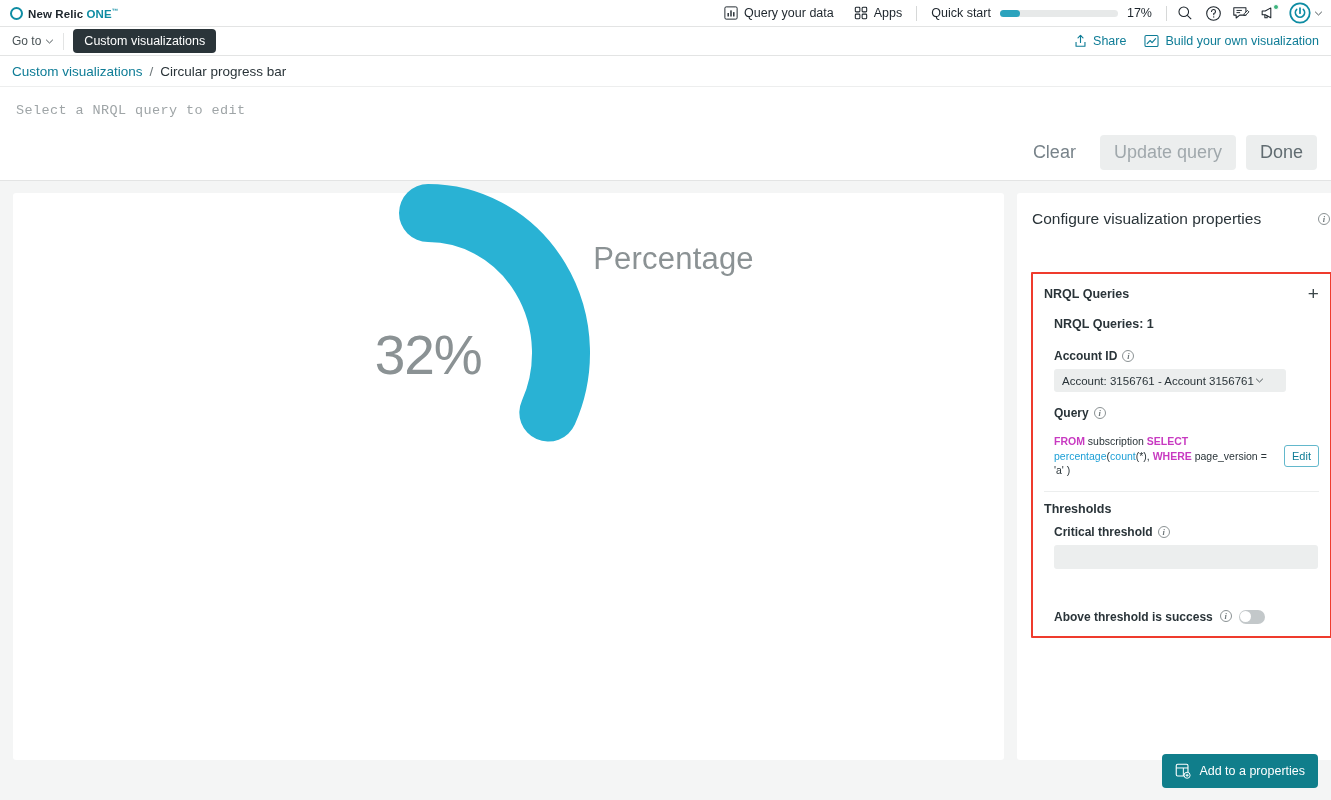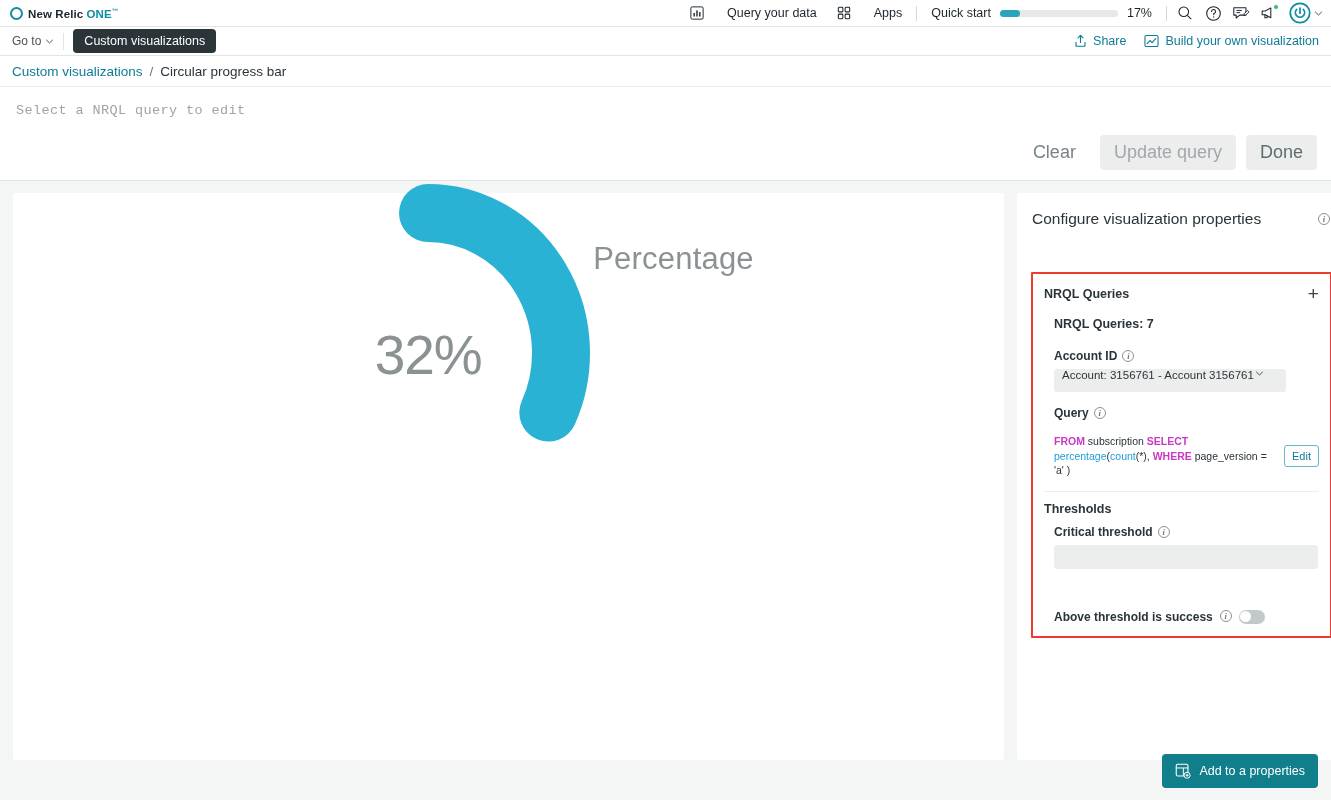--- a/index.html
+++ b/index.html
@@ -20,21 +20,21 @@
   .brand-mark {
     width: 13px; height: 13px; border-radius: 50%;
     border: 2.6px solid #0e8ca3; background: #fff;
   }
   .brand-text { font-size: 11.5px; font-weight: bold; color: #1d252c; letter-spacing: .1px; }
   .brand-one { color: #0e8ca3; font-weight: bold; }
   .brand-tm { font-size: 6.5px; vertical-align: super; color: #0e8ca3; }
 
   .topnav-right { margin-left: auto; display: flex; align-items: center; gap: 0; }
   .tn-item {
-    display: flex; align-items: center; gap: 23px;
+    display: flex; align-items: center; gap: 6px;
     font-size: 12.5px; color: #1d252c; padding: 0 10px; height: 27px; line-height: 27px;
     cursor: default;
   }
   .tn-sep { width: 1px; height: 15px; background: #d6d8d8; margin: 0 4px; }
   .qs-label { font-size: 12.5px; color: #1d252c; }
   .qs-track {
     width: 118px; height: 7px; border-radius: 4px; background: #e7e9e9; position: relative;
     margin: 0 9px;
   }
   .qs-fill { position: absolute; left: 0; top: 0; height: 7px; width: 17%; border-radius: 4px; background: #2ca3bd; }
@@ -128,21 +128,21 @@
   .plus-btn { font-size: 19px; color: #3b4649; line-height: 1; cursor: pointer; font-weight: 300; }
   .indent { padding-left: 10px; }
   .q-count { font-size: 12.5px; font-weight: bold; color: #2a3439; margin-bottom: 18px; }
 
   .field-label {
     font-size: 12px; font-weight: bold; color: #2a3439;
     display: flex; align-items: center; gap: 5px; margin-bottom: 6px;
   }
   .select-box {
     background: #eceeee; border-radius: 3px; height: 23px; width: 232px;
-    display: flex; justify-content: space-between;
+    display: flex; align-items: center; justify-content: space-between;
     padding: 0 22px 0 8px; font-size: 11.5px; color: #2a3439; cursor: pointer;
   }
   .query-row { display: flex; align-items: flex-start; gap: 8px; margin-top: 14px; }
   .query-code {
     font-family: Liberation Sans, sans-serif;
     font-size: 10.5px; line-height: 14.5px; color: #2a3439; width: 222px; word-break: break-word;
   }
   .kw { color: #c83ac1; font-weight: bold; }
   .fn { color: #1c9fd6; }
   .edit-btn {
@@ -332,21 +332,21 @@
       <span class="info-i">i</span>
     </div>
 
     <div class="props-box">
       <div class="prop-group-head">
         <span>NRQL Queries</span>
         <span class="plus-btn">+</span>
       </div>
 
       <div class="indent">
-        <div class="q-count">NRQL Queries: 7</div>
+        <div class="q-count">NRQL Queries: 1</div>
 
         <div class="field-label">
           <span>Account ID</span>
           <span class="info-i">i</span>
         </div>
         <div class="select-box">
           <span>Account: 3156761 - Account 3156761</span>
           <svg width="9" height="9" viewBox="0 0 10 10">
             <path d="M1.6 3.4L5 6.7l3.4-3.3" fill="none" stroke="#4a5356" stroke-width="1.1" stroke-linecap="round"></path>
           </svg>

